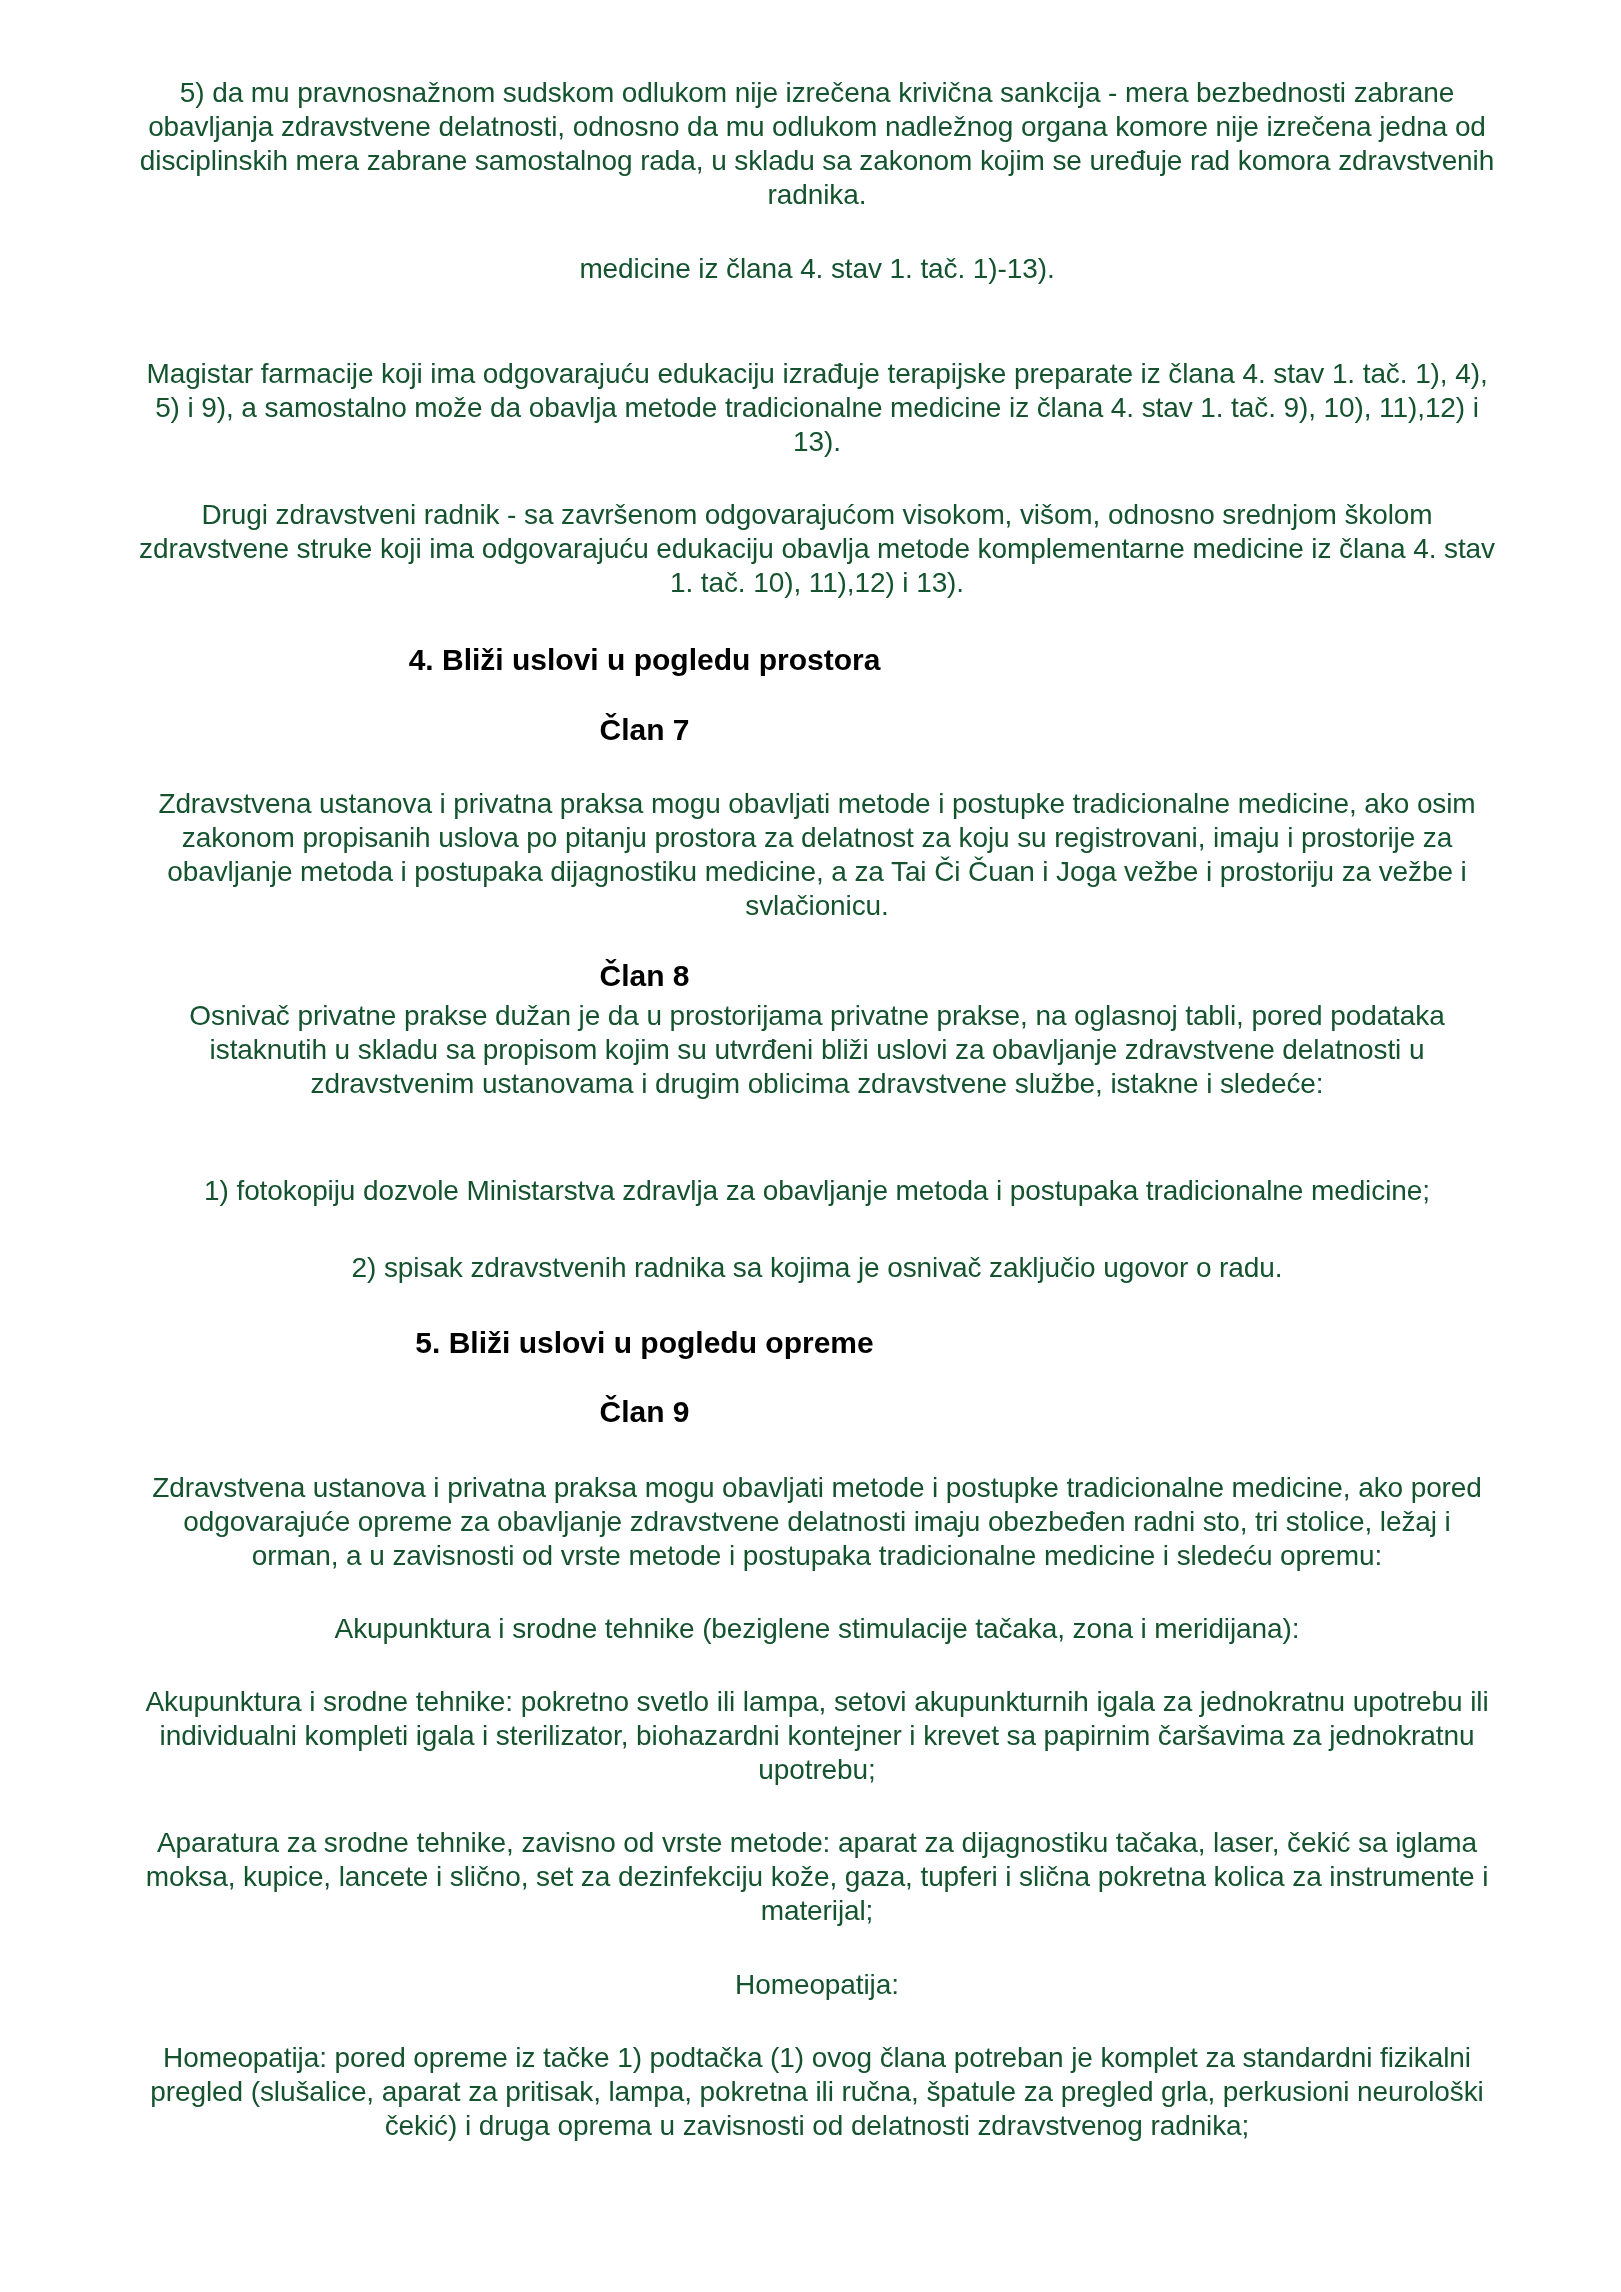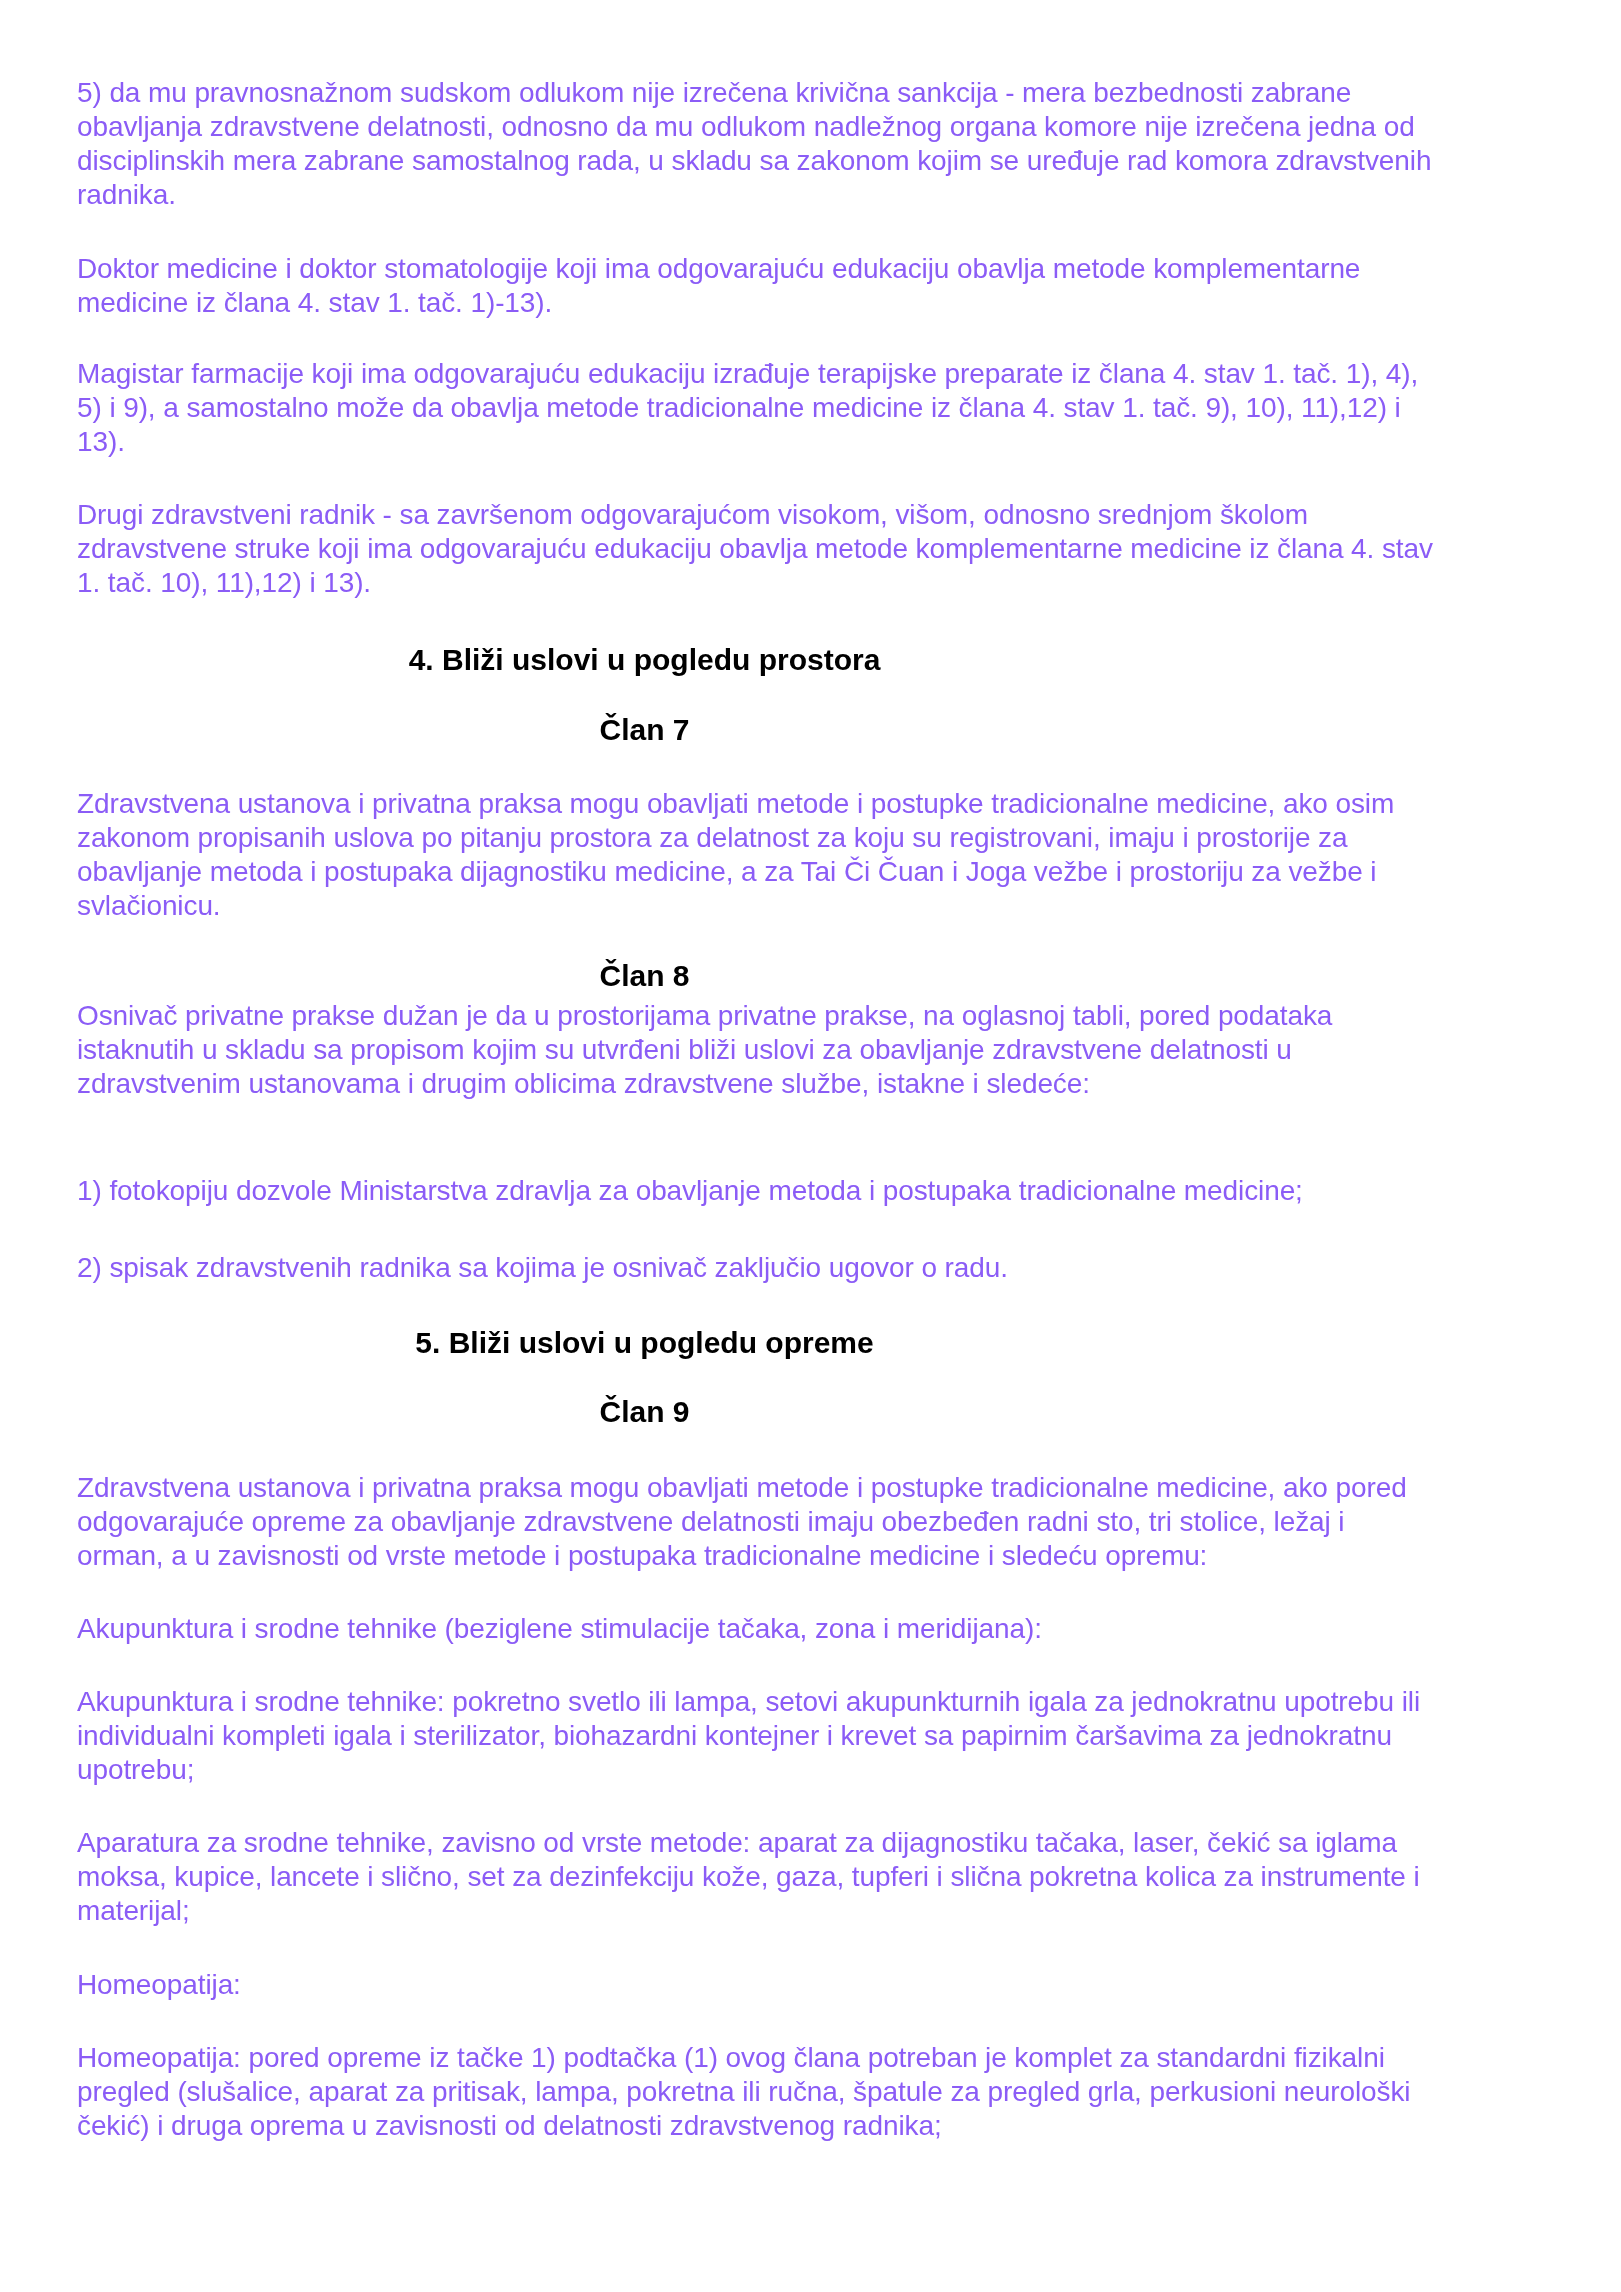--- a/index.html
+++ b/index.html
@@ -1,21 +1,21 @@
 <!DOCTYPE html>
 <html><head>
 <meta charset="utf-8">
 <style>
   html, body { margin: 0; padding: 0; background: #ffffff; }
   body { width: 1621px; height: 2293px; position: relative; overflow: hidden; }
   .page { position: absolute; left: 0; top: 0; width: 1621px; height: 2293px; background: #ffffff; }
   .para {
     position: absolute; left: 77px; width: 1480px;
     font-family: "Liberation Sans", sans-serif; font-size: 28px; line-height: 34px;
-    color: #8b5cf6; letter-spacing: -0.1px;
+    color: #14532d; letter-spacing: -0.1px; text-align: center;
   }
   .para .line { display: block; white-space: nowrap; height: 34px; }
   .heading {
     position: absolute; left: 0; width: 1289px; text-align: center;
     font-family: "Liberation Sans", sans-serif; font-weight: bold; font-size: 30px; line-height: 34px;
     color: #000000; white-space: nowrap;
   }
 </style>
 </head>
 <body>
@@ -23,21 +23,20 @@
 <div class="page">
 
   <div class="para" style="top:76px">
     <span class="line">5) da mu pravnosnažnom sudskom odlukom nije izrečena krivična sankcija - mera bezbednosti zabrane</span>
     <span class="line">obavljanja zdravstvene delatnosti, odnosno da mu odlukom nadležnog organa komore nije izrečena jedna od</span>
     <span class="line">disciplinskih mera zabrane samostalnog rada, u skladu sa zakonom kojim se uređuje rad komora zdravstvenih</span>
     <span class="line">radnika.</span>
   </div>
 
   <div class="para" style="top:252px">
-    <span class="line">Doktor medicine i doktor stomatologije koji ima odgovarajuću edukaciju obavlja metode komplementarne</span>
     <span class="line">medicine iz člana 4. stav 1. tač. 1)-13).</span>
   </div>
 
   <div class="para" style="top:357px">
     <span class="line">Magistar farmacije koji ima odgovarajuću edukaciju izrađuje terapijske preparate iz člana 4. stav 1. tač. 1), 4),</span>
     <span class="line">5) i 9), a samostalno može da obavlja metode tradicionalne medicine iz člana 4. stav 1. tač. 9), 10), 11),12) i</span>
     <span class="line">13).</span>
   </div>
 
   <div class="para" style="top:498px">

